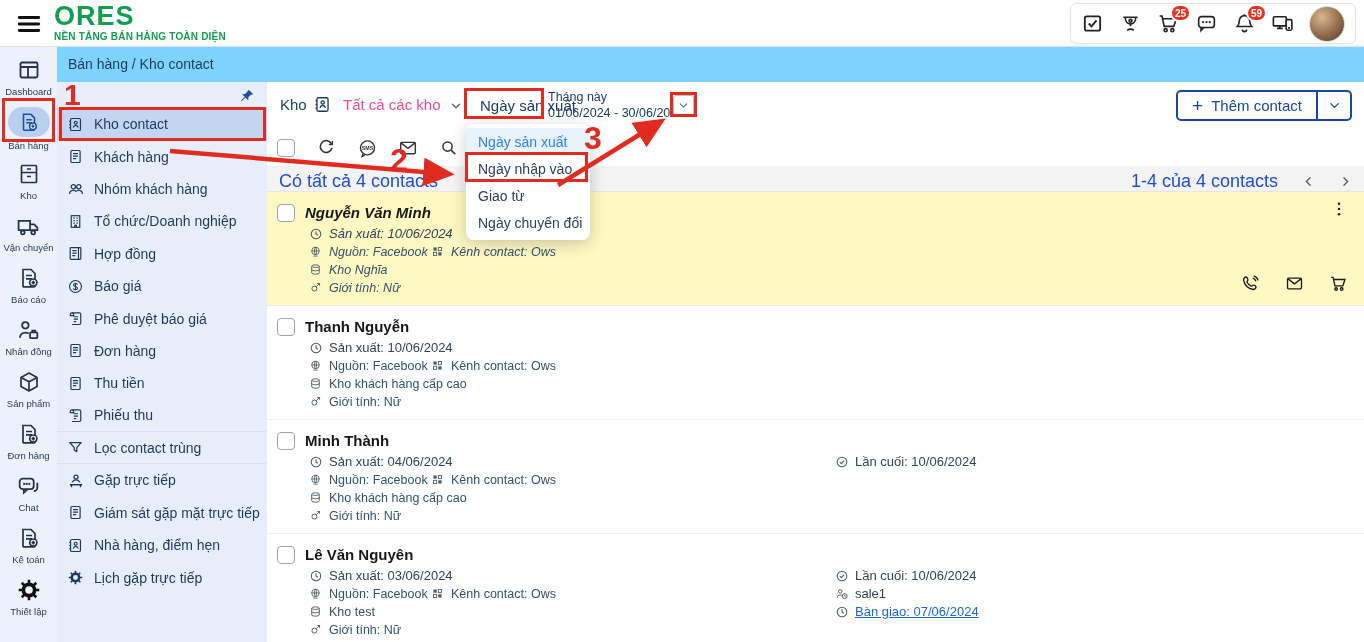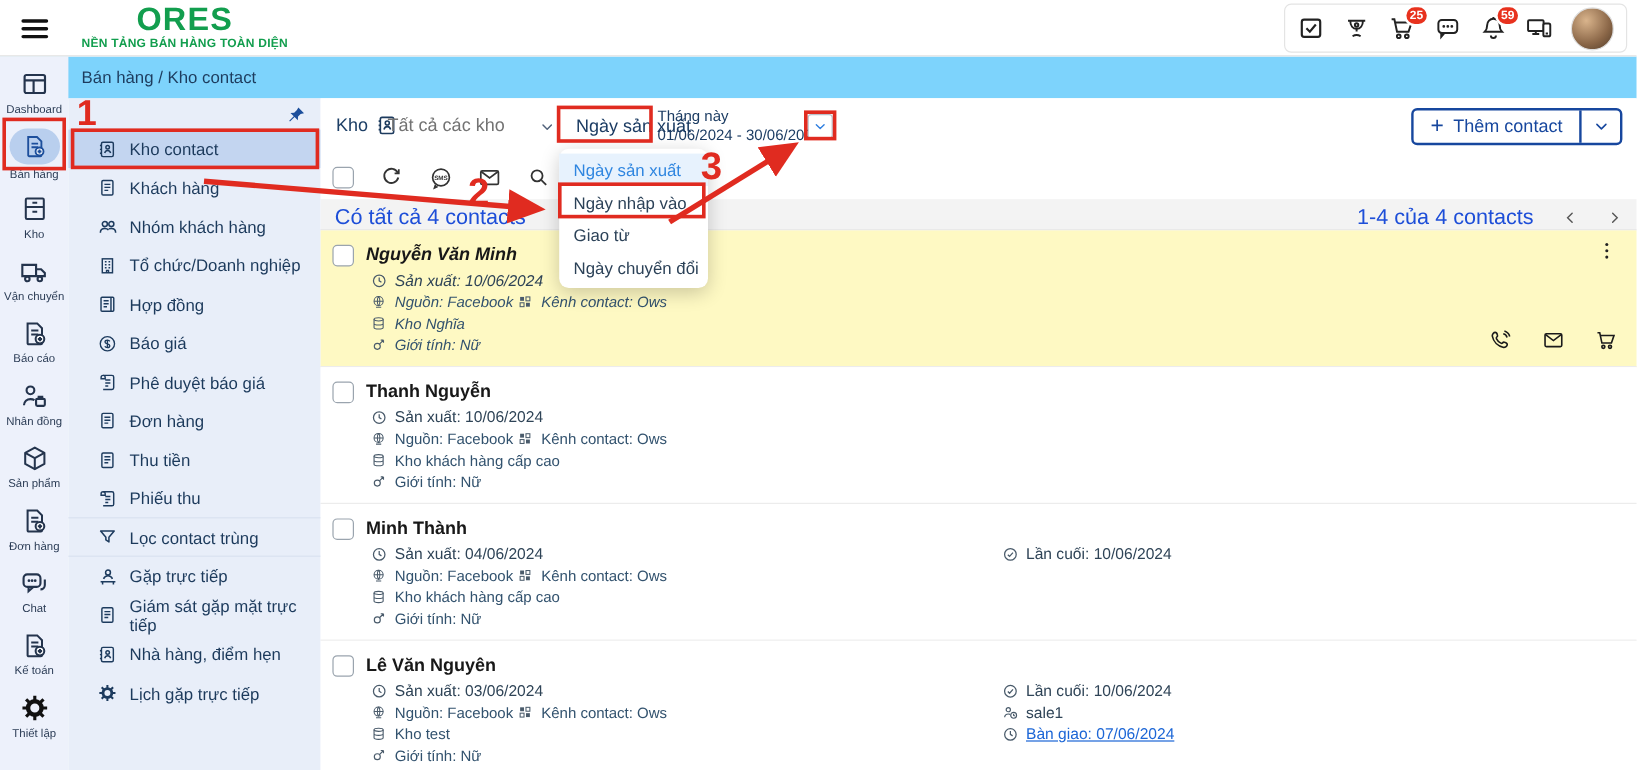--- a/index.html
+++ b/index.html
@@ -4,21 +4,21 @@
 <style>
   * { margin:0; padding:0; box-sizing:border-box; }
   html,body { width:1364px; height:642px; }
   body { font-family:"Liberation Sans", sans-serif; background:#fff; overflow:hidden; }
   .stage { position:relative; width:1364px; height:642px; background:#fff; overflow:hidden; }
   svg.ic { display:block; }
 
   
   .hdr { position:absolute; left:0; top:0; width:1364px; height:47px; background:#fff; border-bottom:1px solid #e3e3e3; z-index:5; }
   .hamburger { position:absolute; left:16px; top:11px; width:26px; height:26px; color:#111; cursor:pointer; }
-  .logoblock { position:absolute; left:68px; top:1px;text-align:center; }
+  .logoblock { position:absolute; left:54px; top:1px; }
   .logo { font-size:27px; font-weight:bold; letter-spacing:1px; color:#129e4e; line-height:30px; }
   .tagline { font-size:10px; font-weight:bold; color:#129e4e; letter-spacing:.2px; }
   .hdr-icons { position:absolute; right:8px; top:3px; height:41px; display:flex; align-items:center; gap:15px; border:1px solid #e4e4e4; border-radius:6px; padding:0 10px; background:#fff; }
   .hicon { position:relative; width:23px; height:23px; color:#222; }
   .badge { position:absolute; top:-8px; right:-11px; min-width:18px; height:18px; border-radius:10px; background:#e8321e; color:#fff; font-size:10px; font-weight:bold; display:flex; align-items:center; justify-content:center; padding:0 3px; border:2px solid #fff; }
   .avatar { width:36px; height:36px; border-radius:50%; background:radial-gradient(circle at 35% 30%, #d9b48c, #8a6647 60%, #4e3a28); border:1px solid #ddd; }
 
   
   .crumbband { position:absolute; left:0; top:47px; width:1364px; height:35px; background:#7dd3fc; z-index:1; }
   .crumb { position:absolute; left:68px; top:0; line-height:35px; font-size:14px; color:#1d3c5e; }
@@ -27,32 +27,32 @@
   .rail { position:absolute; left:0; top:47px; width:57px; height:595px; background:#edf1fb; z-index:2; padding-top:4px; }
   .rail-item { height:52px; display:flex; flex-direction:column; align-items:center; justify-content:center; gap:3px; cursor:pointer; }
   .rail-ico { width:26px; height:26px; color:#24344d; display:flex; align-items:center; justify-content:center; }
   .rail-item.active .rail-ico { width:42px; height:30px; background:#b9cfee; border-radius:15px; color:#1d4f9c; }
   .rail-lbl { font-size:9.5px; color:#2b3c55; white-space:nowrap; }
 
   
   .sidebar { position:absolute; left:57px; top:82px; width:210px; height:560px; background:#e8eef9; z-index:2; }
   .pin { position:absolute; right:12px; top:6px; width:16px; height:16px; color:#1d4f9c; }
   .menu { position:absolute; left:0; top:26px; width:210px; }
-  .menu-item { height:32.4px; display:flex; align-items:center; padding-left:24px; gap:10px; cursor:pointer; font-size:14px; color:#1c3a5c; }
+  .menu-item { height:32.4px; display:flex; align-items:center; padding-left:10px; gap:10px; cursor:pointer; font-size:14px; color:#1c3a5c; }
   .menu-item.sel { background:#c3d5f0; }
   .menu-item.divafter { border-bottom:1px solid #d9e1f0; }
   .mico { width:17px; height:17px; color:#1d3b5e; flex:0 0 17px; }
 
   
   .main { position:absolute; left:267px; top:82px; width:1097px; height:560px; background:#fff; z-index:1; }
 
   .filterrow { position:absolute; left:0; top:0; width:1097px; height:48px; background:#fff; }
   .f-kho { position:absolute; left:13px; top:14px; font-size:15px; color:#1d3f66; }
   .f-bookico { position:absolute; left:46px; top:13px; width:19px; height:19px; color:#1d3b5e; }
-  .f-wh { position:absolute; left:56px; top:14px; font-size:15px; color:#737373; cursor:pointer; }
+  .f-wh { position:absolute; left:76px; top:14px; font-size:15px; color:#ec4899; cursor:pointer; }
   .f-chev { position:absolute; left:182px; top:17px; width:14px; height:14px; color:#50617a; }
   .f-datefield { position:absolute; left:207px; top:13px; font-size:15px; color:#1c3c63; cursor:pointer; padding:2px 6px; }
   .f-preset { position:absolute; left:281px; top:7px; font-size:12.5px; color:#1c3c63; line-height:16px; cursor:pointer; }
   .f-minidd { position:absolute; left:406px; top:13px; width:21px; height:21px; border:1px solid #b9c2cc; border-radius:3px; background:#fff; display:flex; align-items:center; justify-content:center; color:#2f7fe0; cursor:pointer; }
   .addbtn { position:absolute; right:12px; top:8px; height:31px; display:flex; align-items:center; border:2px solid #17479e; border-radius:5px; background:#fff; color:#17479e; cursor:pointer; }
   .addbtn .main-part { display:flex; align-items:center; gap:8px; padding:0 14px; font-size:15px; border-right:2px solid #17479e; height:100%; }
   .addbtn .dd-part { width:32px; height:100%; display:flex; align-items:center; justify-content:center; }
 
   .toolbar { position:absolute; left:0; top:48px; width:1097px; height:36px; background:#fff; }
   .tb-left { position:absolute; left:10px; top:8px; display:flex; align-items:center; gap:21px; }

